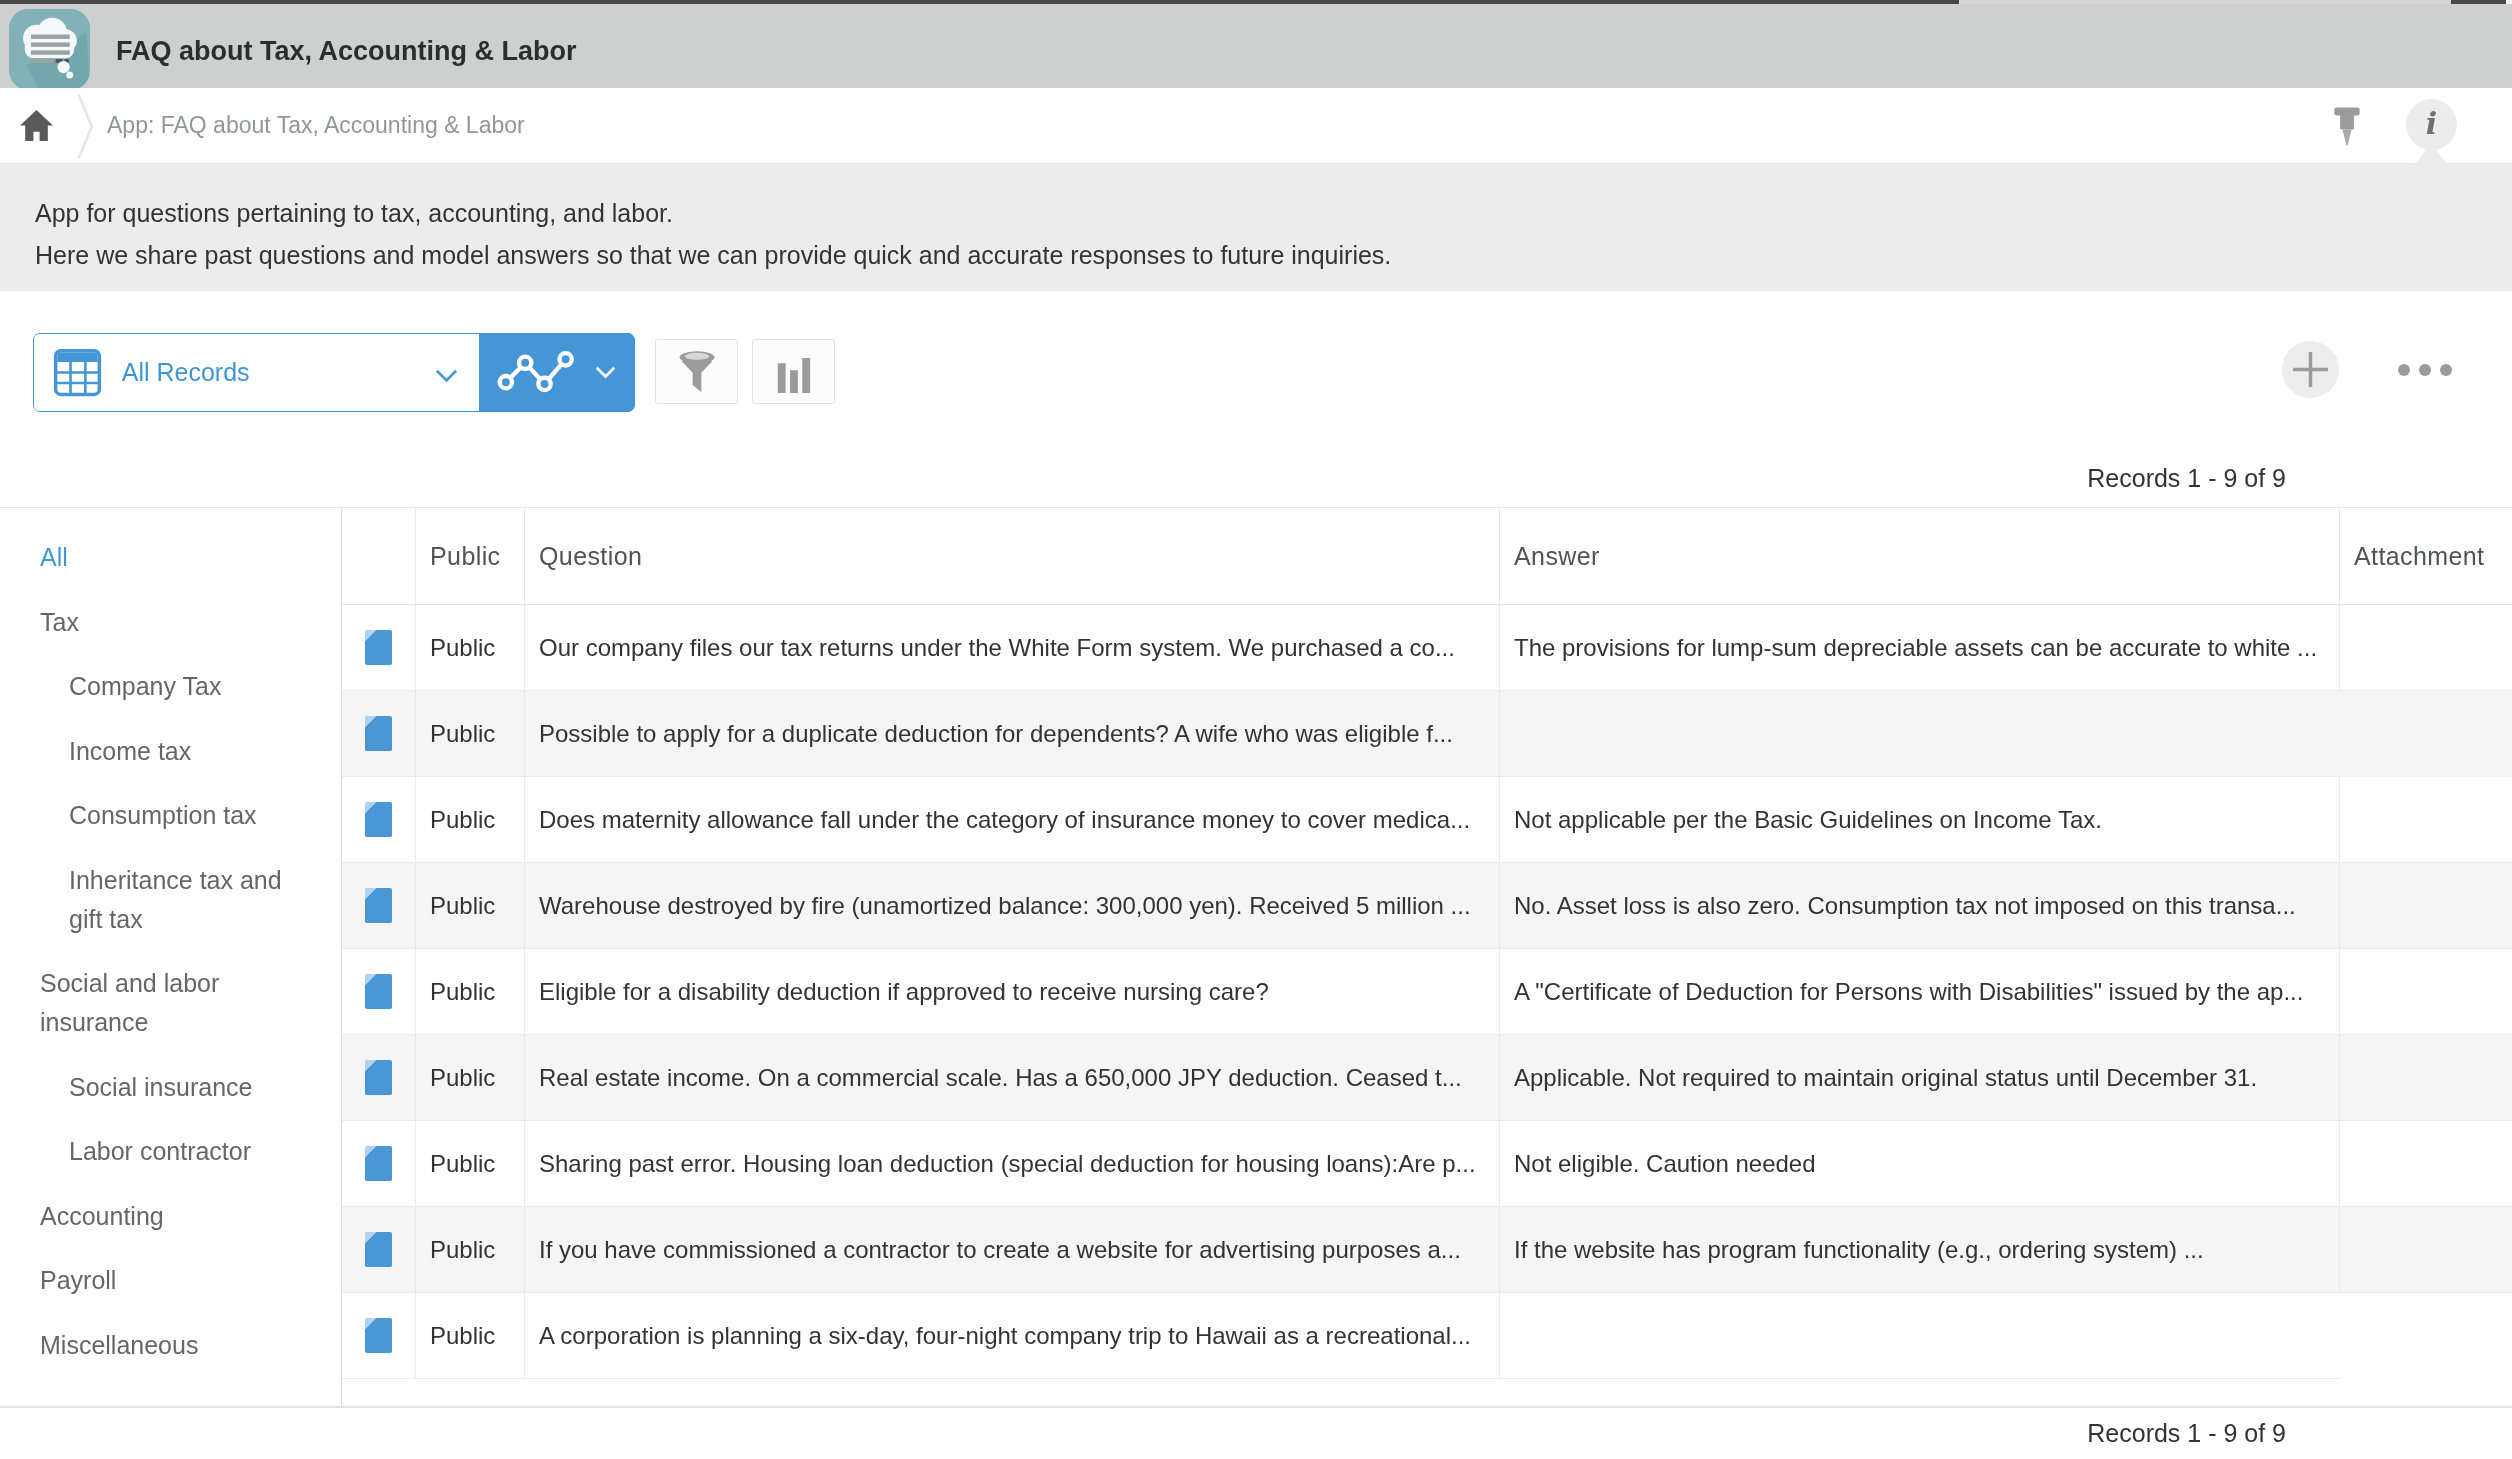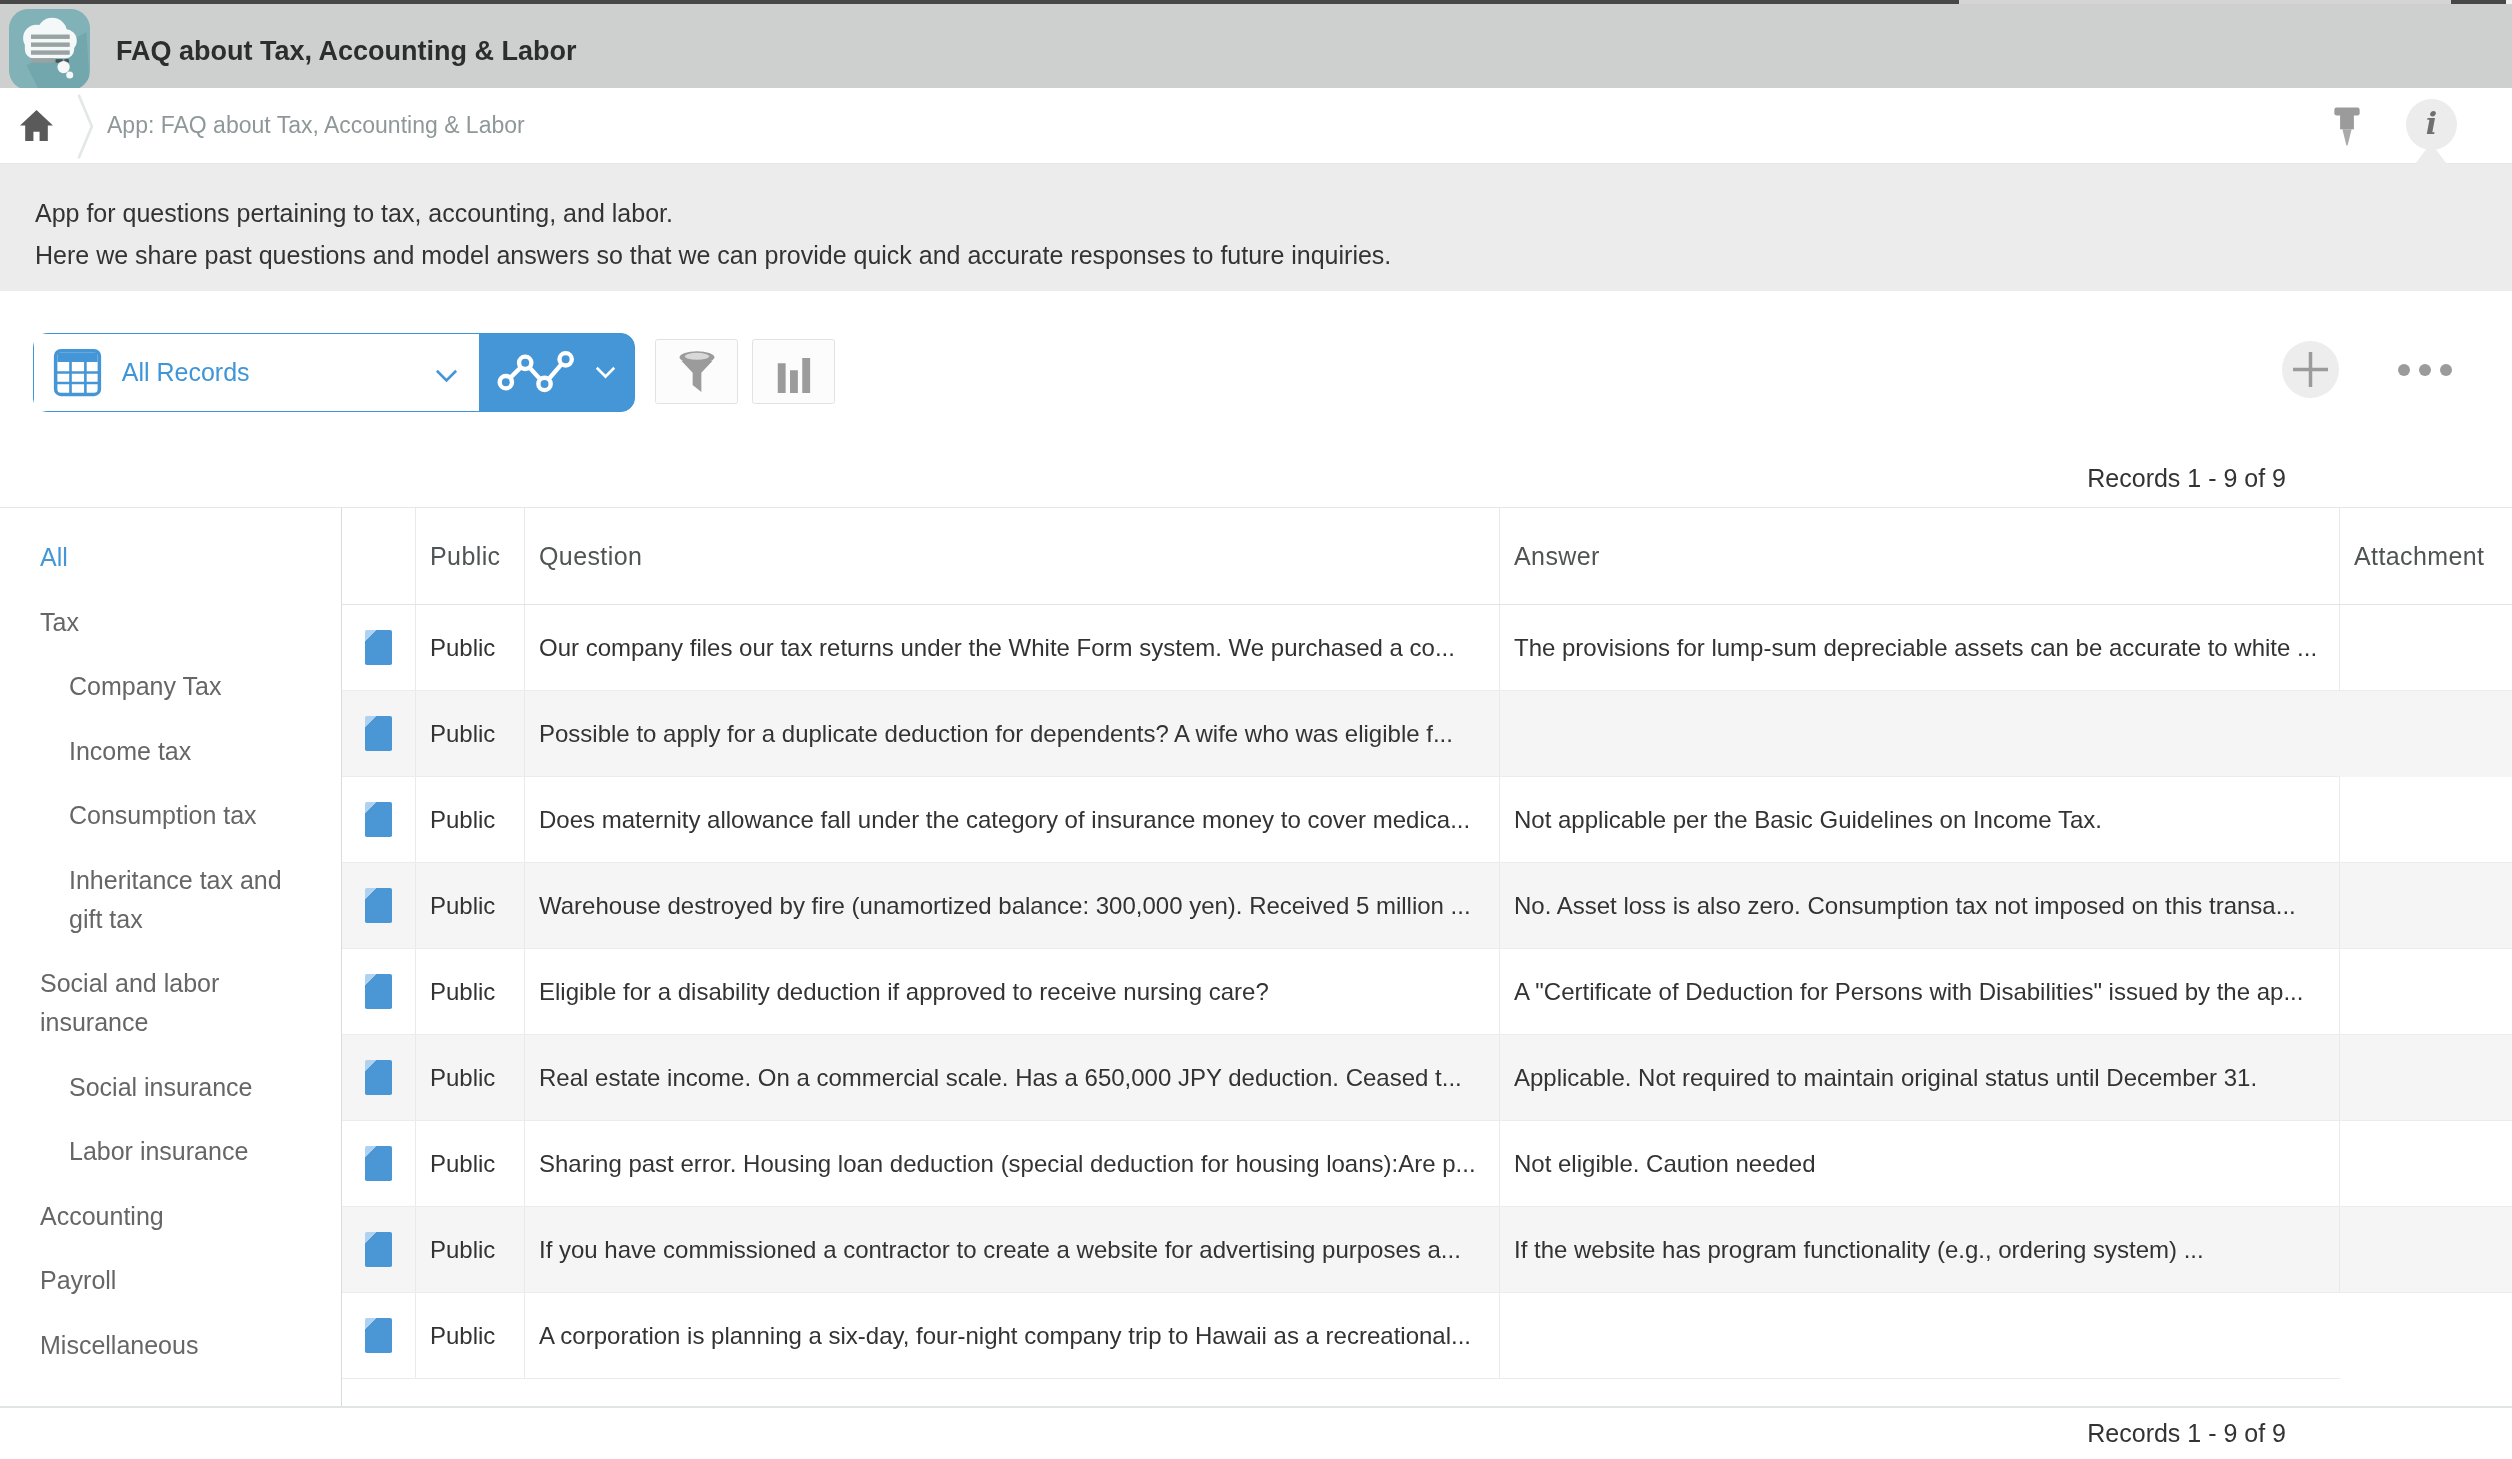--- a/index.html
+++ b/index.html
@@ -36,21 +36,21 @@
                   border-bottom:21px solid #ececec; }
 
   
   .description-panel { position:absolute; left:0; top:164px; width:2512px; height:128px;
                        background:#ececec; border-bottom:0.9px solid #dfe2e2; padding:28px 0 0 35px; }
   .description-panel p { font-size:25px; line-height:42px; color:#333; }
 
   
   .toolbar { position:absolute; left:0; top:291px; width:2512px; height:216px; background:#fff; }
   .view-selector { position:absolute; left:33px; top:42px; width:602px; height:79px;
-                   border:1.8px solid #3e95d7; border-radius:14px; background:#4596d6; display:flex; }
+                   border:1.8px solid #3e95d7; border-radius:7px; background:#4596d6; display:flex; }
   .vs-white { width:445px; height:100%; background:#fff; border-radius:5.3px 0 0 5.3px;
               display:flex; align-items:center; position:relative; }
   .vs-white .tbl-ic { margin-left:19.4px; }
   .vs-label { margin-left:19.4px; font-size:25px; color:#3e95d7; }
   .vs-white .chev { position:absolute; right:21px; top:35px; }
   .vs-blue { flex:1; display:flex; align-items:center; justify-content:center; gap:17.6px; }
 
   .sq-btn { position:absolute; top:48px; width:83px; height:65px; background:#fcfcfc;
             border:1.8px solid #e2e2e2; border-radius:2.6px; display:flex; align-items:center; justify-content:center; }
   .filter-btn { left:655px; }
@@ -238,21 +238,21 @@
   <div class="sidebar">
     <ul>
       <li class="lv0 selected">All</li>
       <li class="lv0">Tax</li>
       <li class="lv1">Company Tax</li>
       <li class="lv1">Income tax</li>
       <li class="lv1">Consumption tax</li>
       <li class="lv1">Inheritance tax and gift tax</li>
       <li class="lv0">Social and labor insurance</li>
       <li class="lv1">Social insurance</li>
-      <li class="lv1">Labor insurance</li>
+      <li class="lv1">Labor contractor</li>
       <li class="lv0">Accounting</li>
       <li class="lv0">Payroll</li>
       <li class="lv0">Miscellaneous</li>
     </ul>
   </div>
 
   <div class="table-area">
     <div class="thead">
       <div class="th"></div>
       <div class="th">Public</div>

